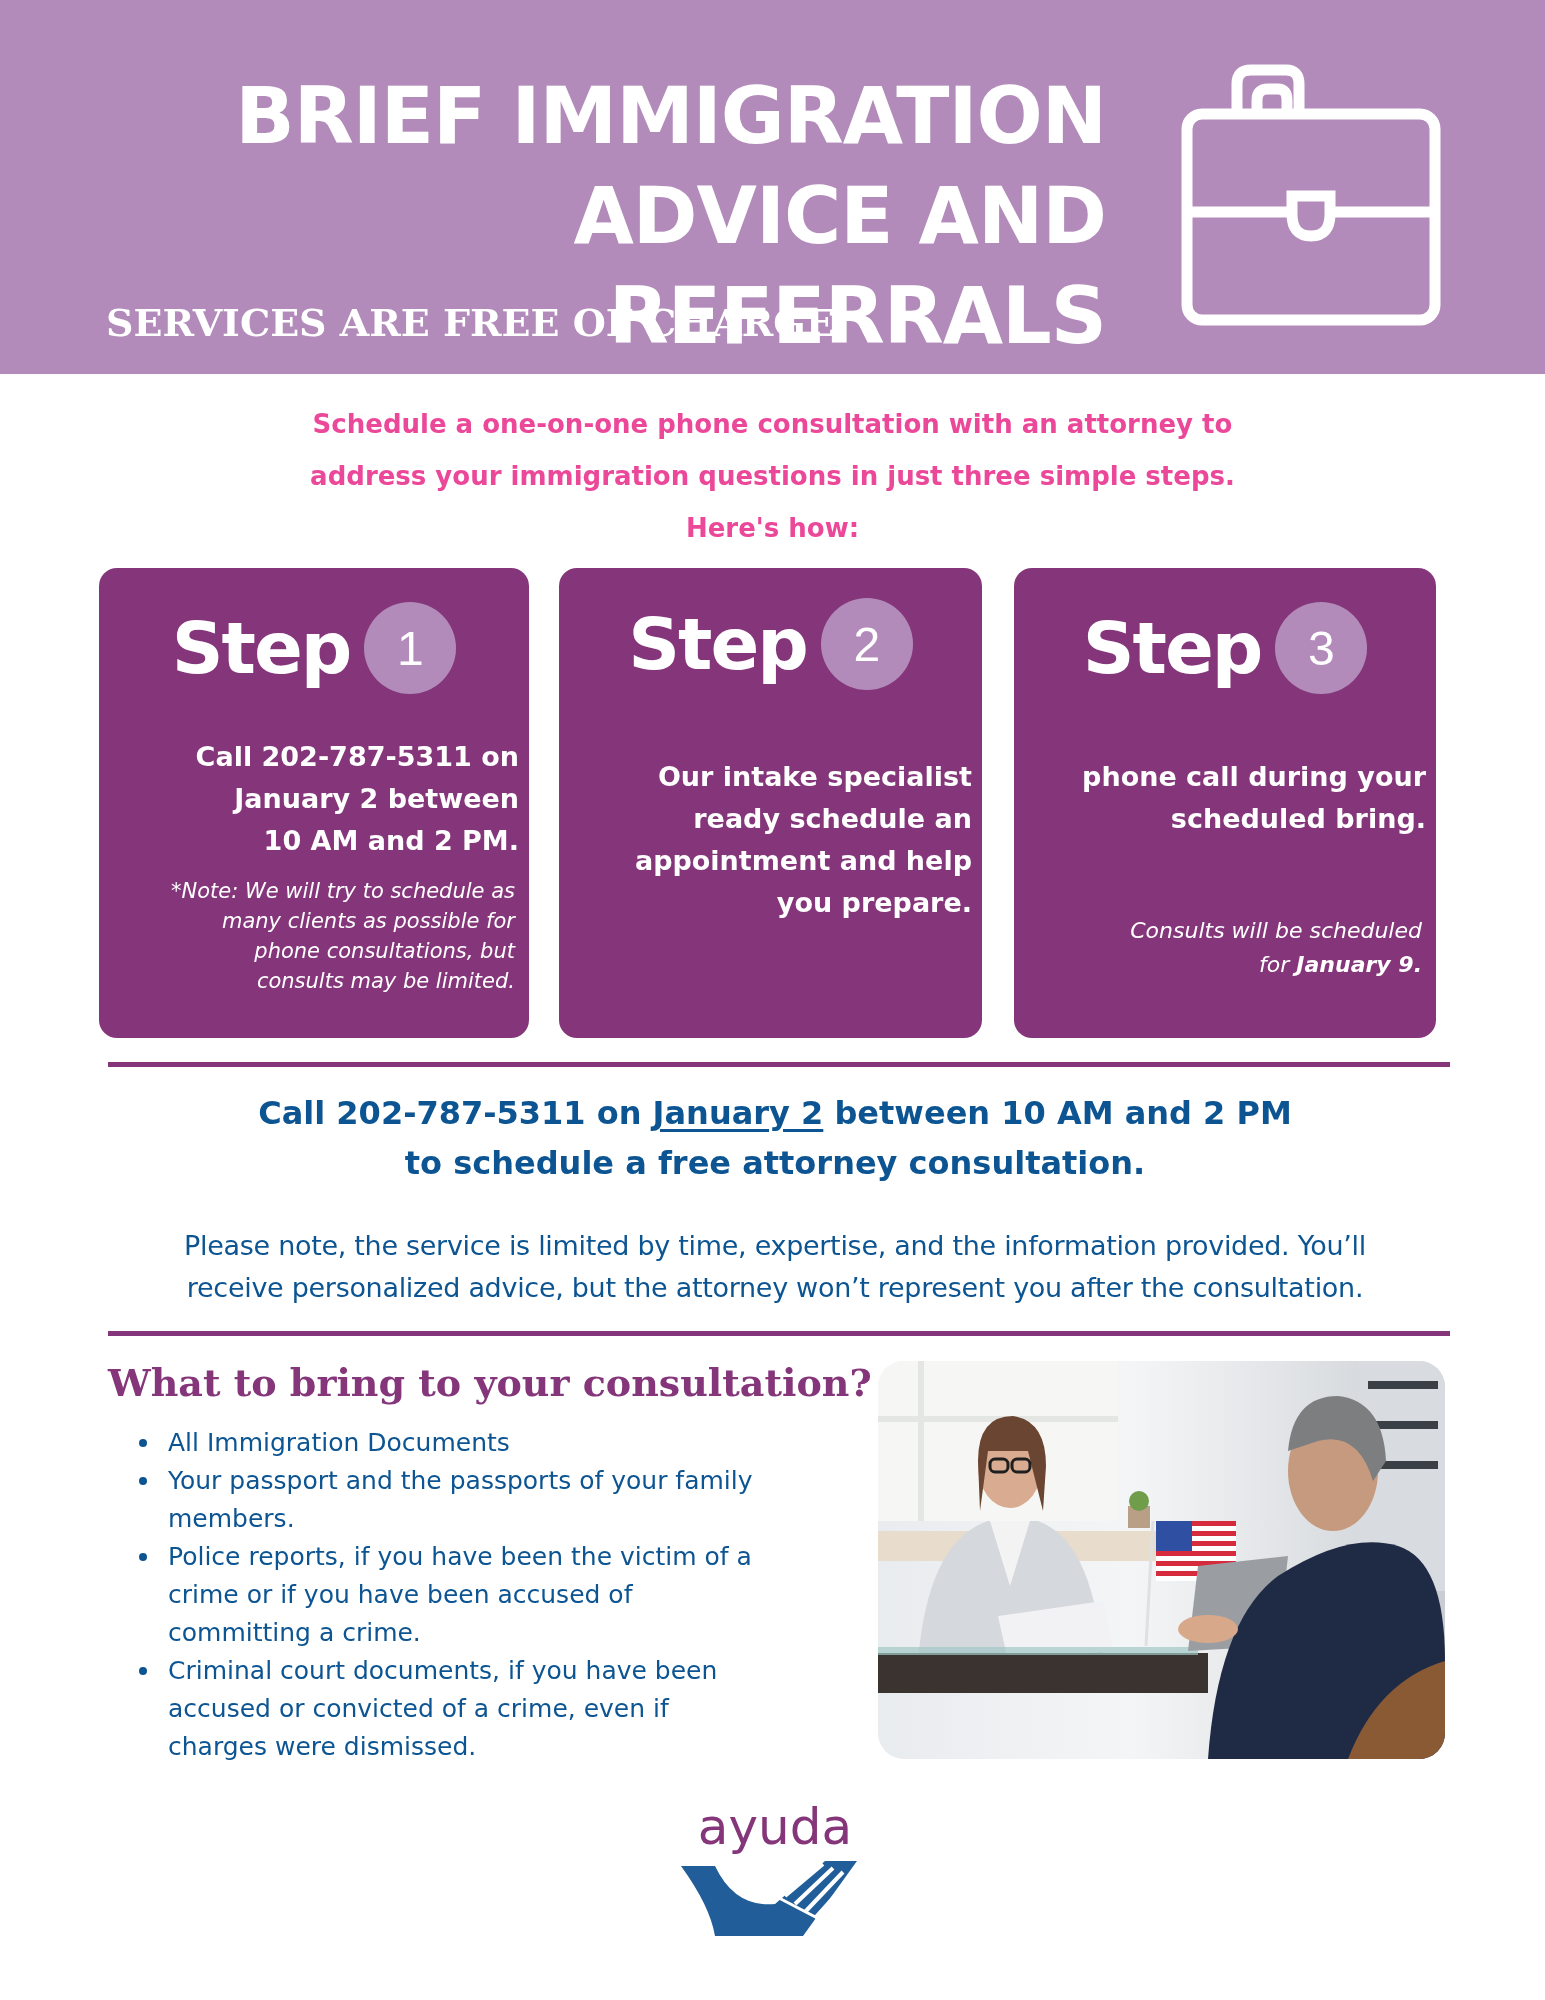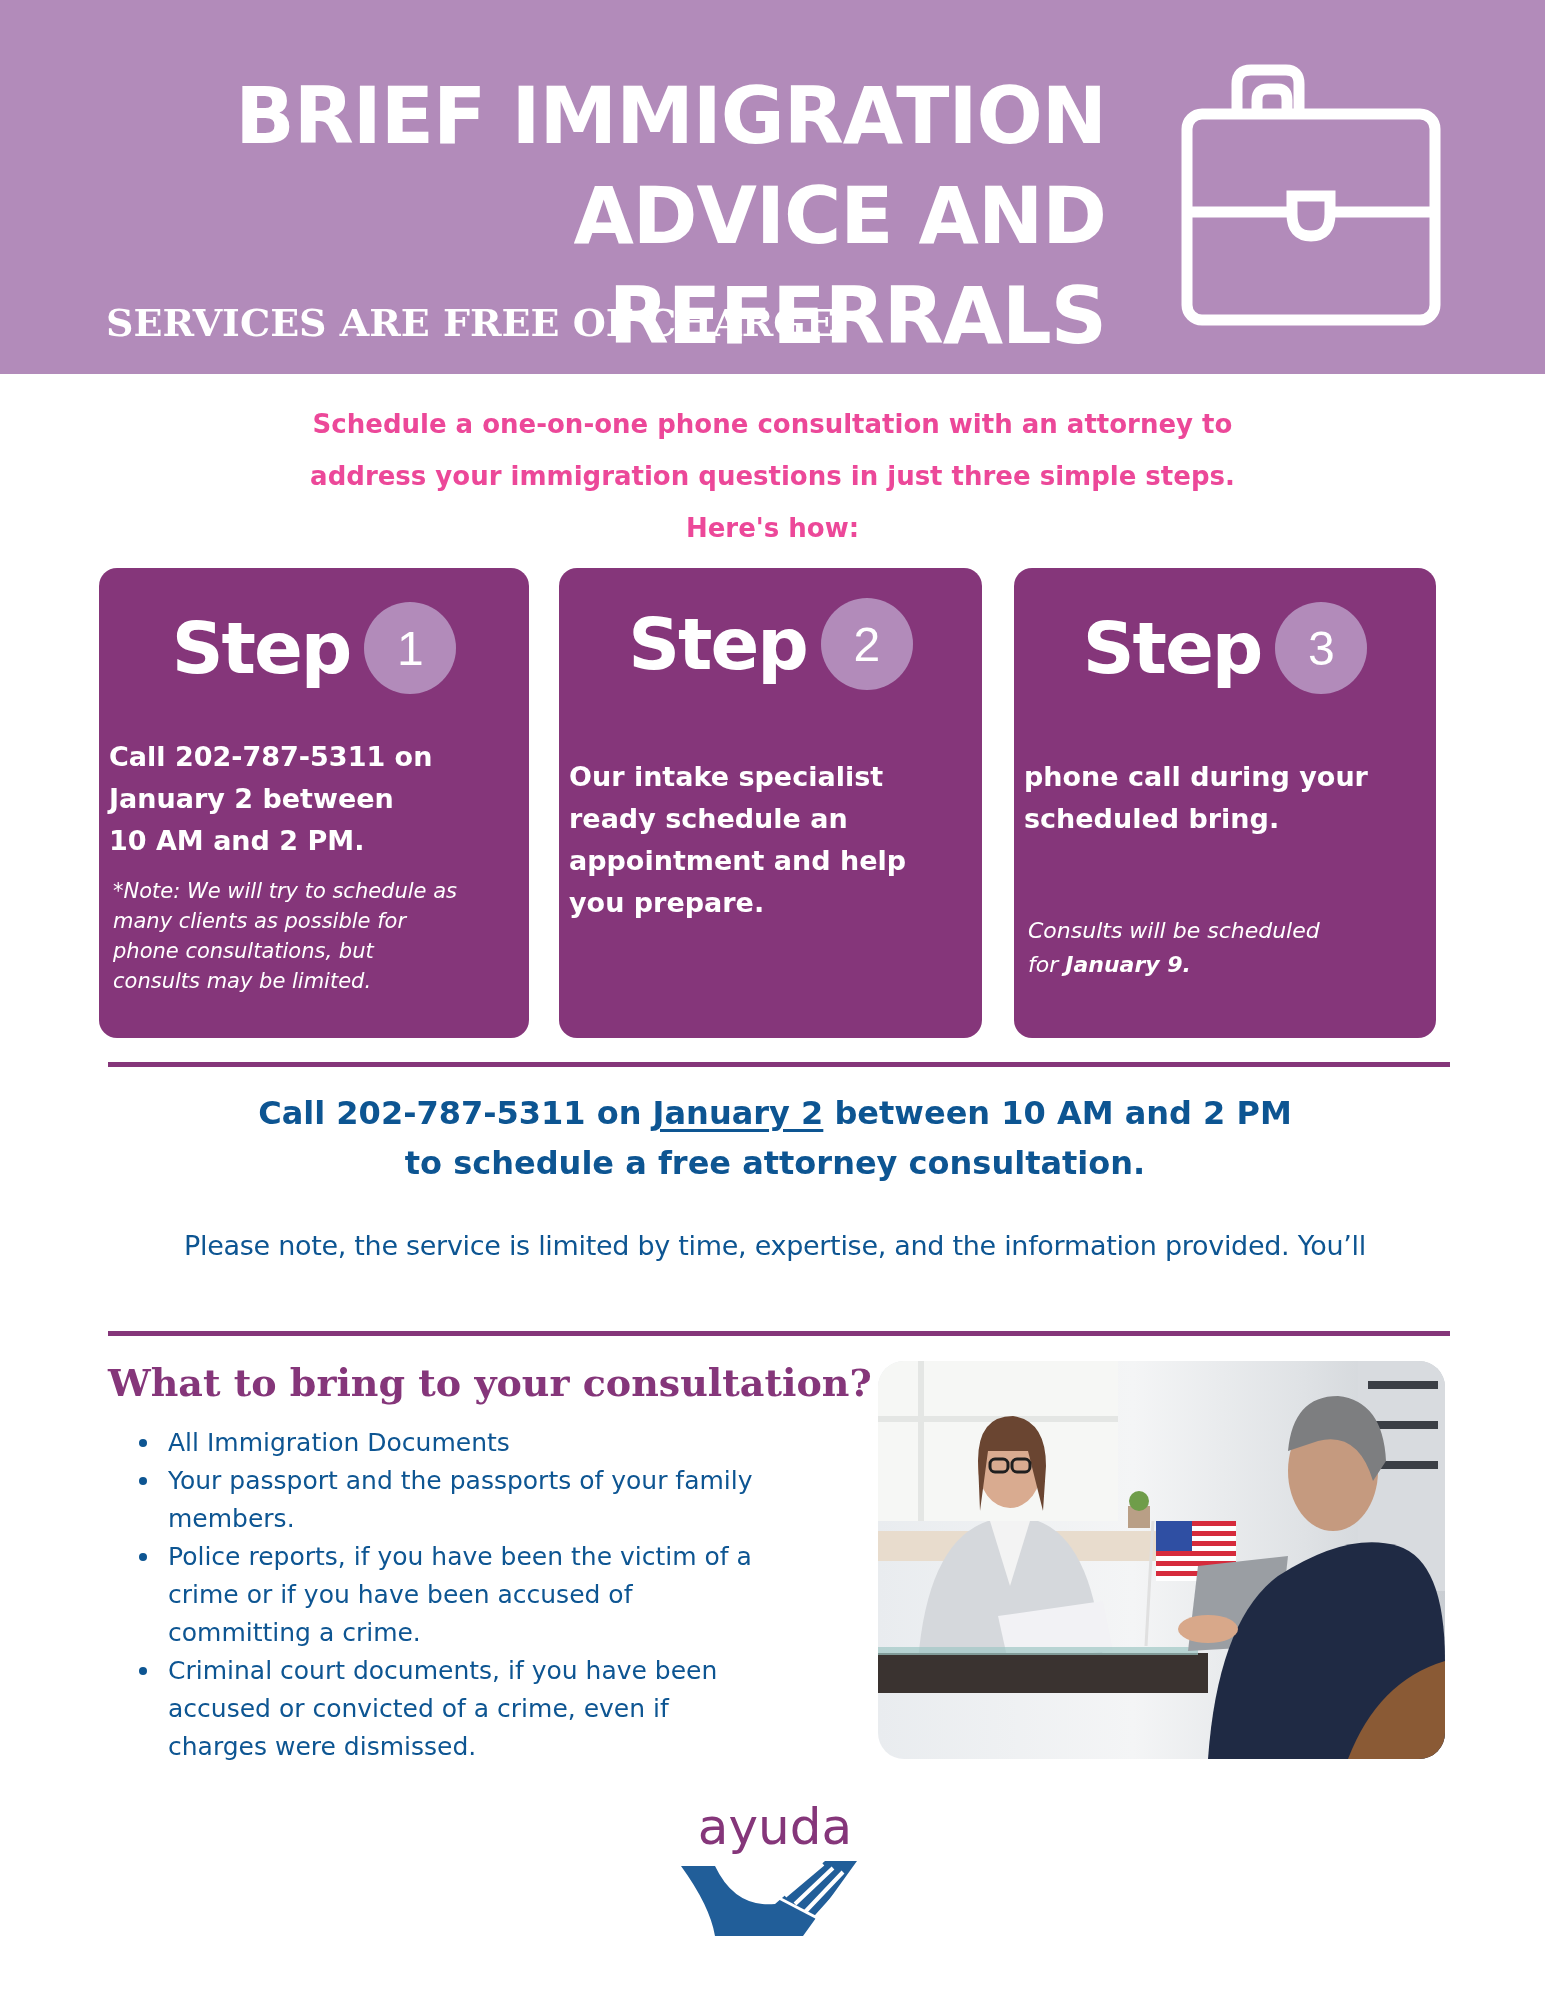--- a/index.html
+++ b/index.html
@@ -27,21 +27,21 @@
   .intro {
     position: absolute; left: 120px; top: 398px; width: 1305px;
     text-align: center; color: #ec4899;
     font-family: "DejaVu Sans", sans-serif; font-weight: 700;
     font-size: 26px; line-height: 52px;
   }
   .intro span { display: block; }
 
   .card {
     position: absolute; top: 568px; height: 470px; background: #85367a; border-radius: 18px;
-    color: #fff; text-align: left;
+    color: #fff; text-align: right;
   }
   .card-1 { left: 99px; width: 430px; }
   .card-2 { left: 559px; width: 423px; }
   .card-3 { left: 1014px; width: 422px; }
   .step-head {
     position: absolute; left: 0; width: 100%; display: flex; justify-content: center; align-items: center;
   }
   .step-word {
     font-family: "DejaVu Sans", sans-serif; font-weight: 700; font-size: 72px; color: #fff; letter-spacing: -2px;
   }
@@ -174,20 +174,21 @@
 
 <div class="divider divider-1"></div>
 
 <div class="callout">
   <span class="line"><span>Call 202-787-5311 on </span><u>January 2</u><span> between 10 AM and 2 PM</span></span>
   <span class="line">to schedule a free attorney consultation.</span>
 </div>
 
 <div class="disclaimer">
   <span>Please note, the service is limited by time, expertise, and the information provided. You’ll</span>
+  <span>receive personalized advice, but the attorney won’t represent you after the consultation.</span>
 </div>
 
 <div class="divider divider-2"></div>
 
 <div class="bring-title">What to bring to your consultation?</div>
 <ul class="bring-list">
   <li>
     <span>All Immigration Documents</span>
   </li>
   <li>

